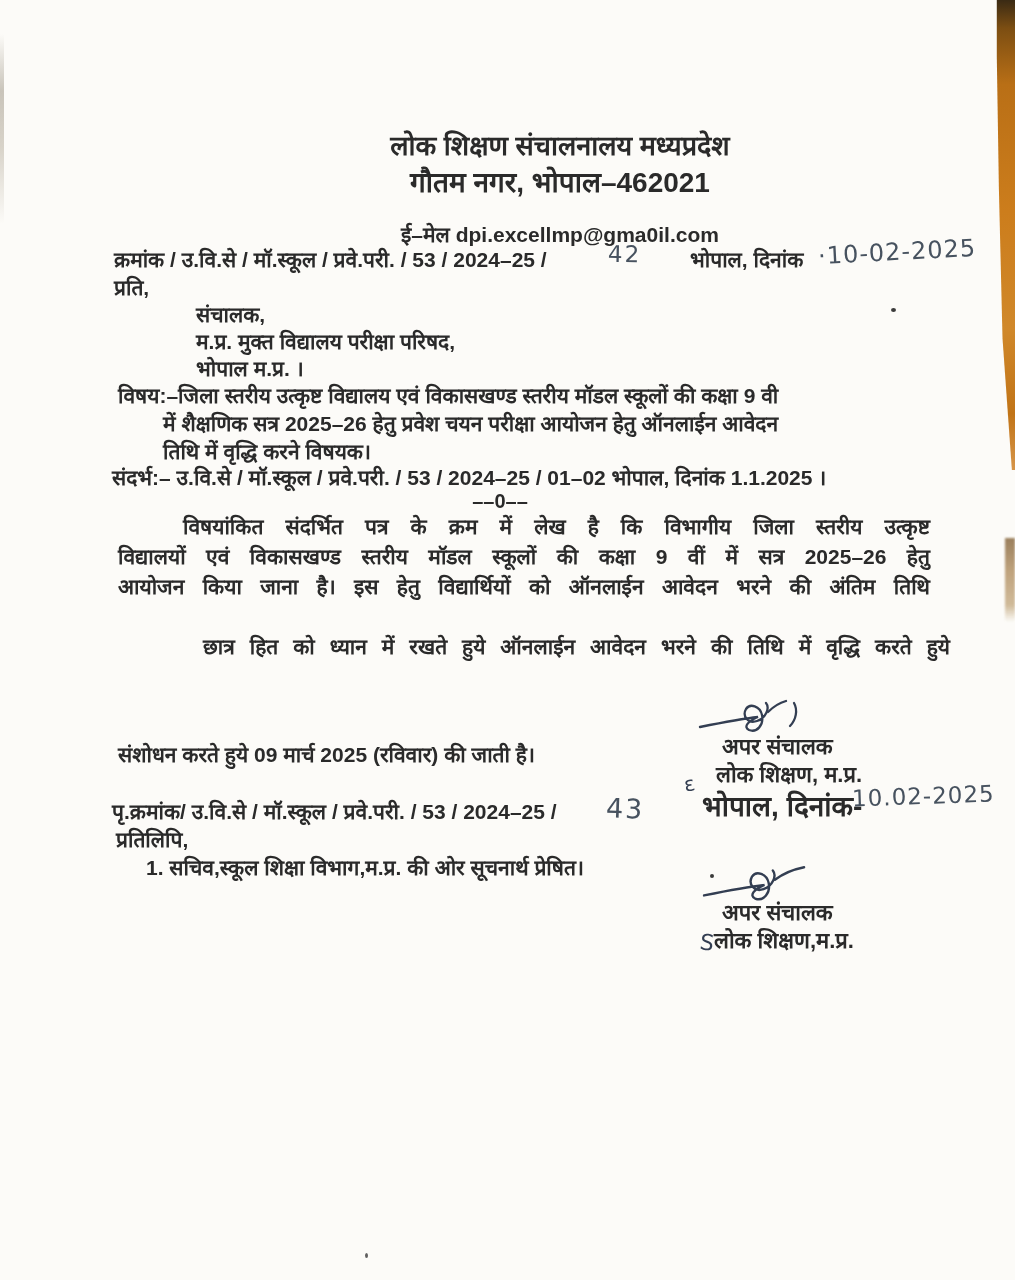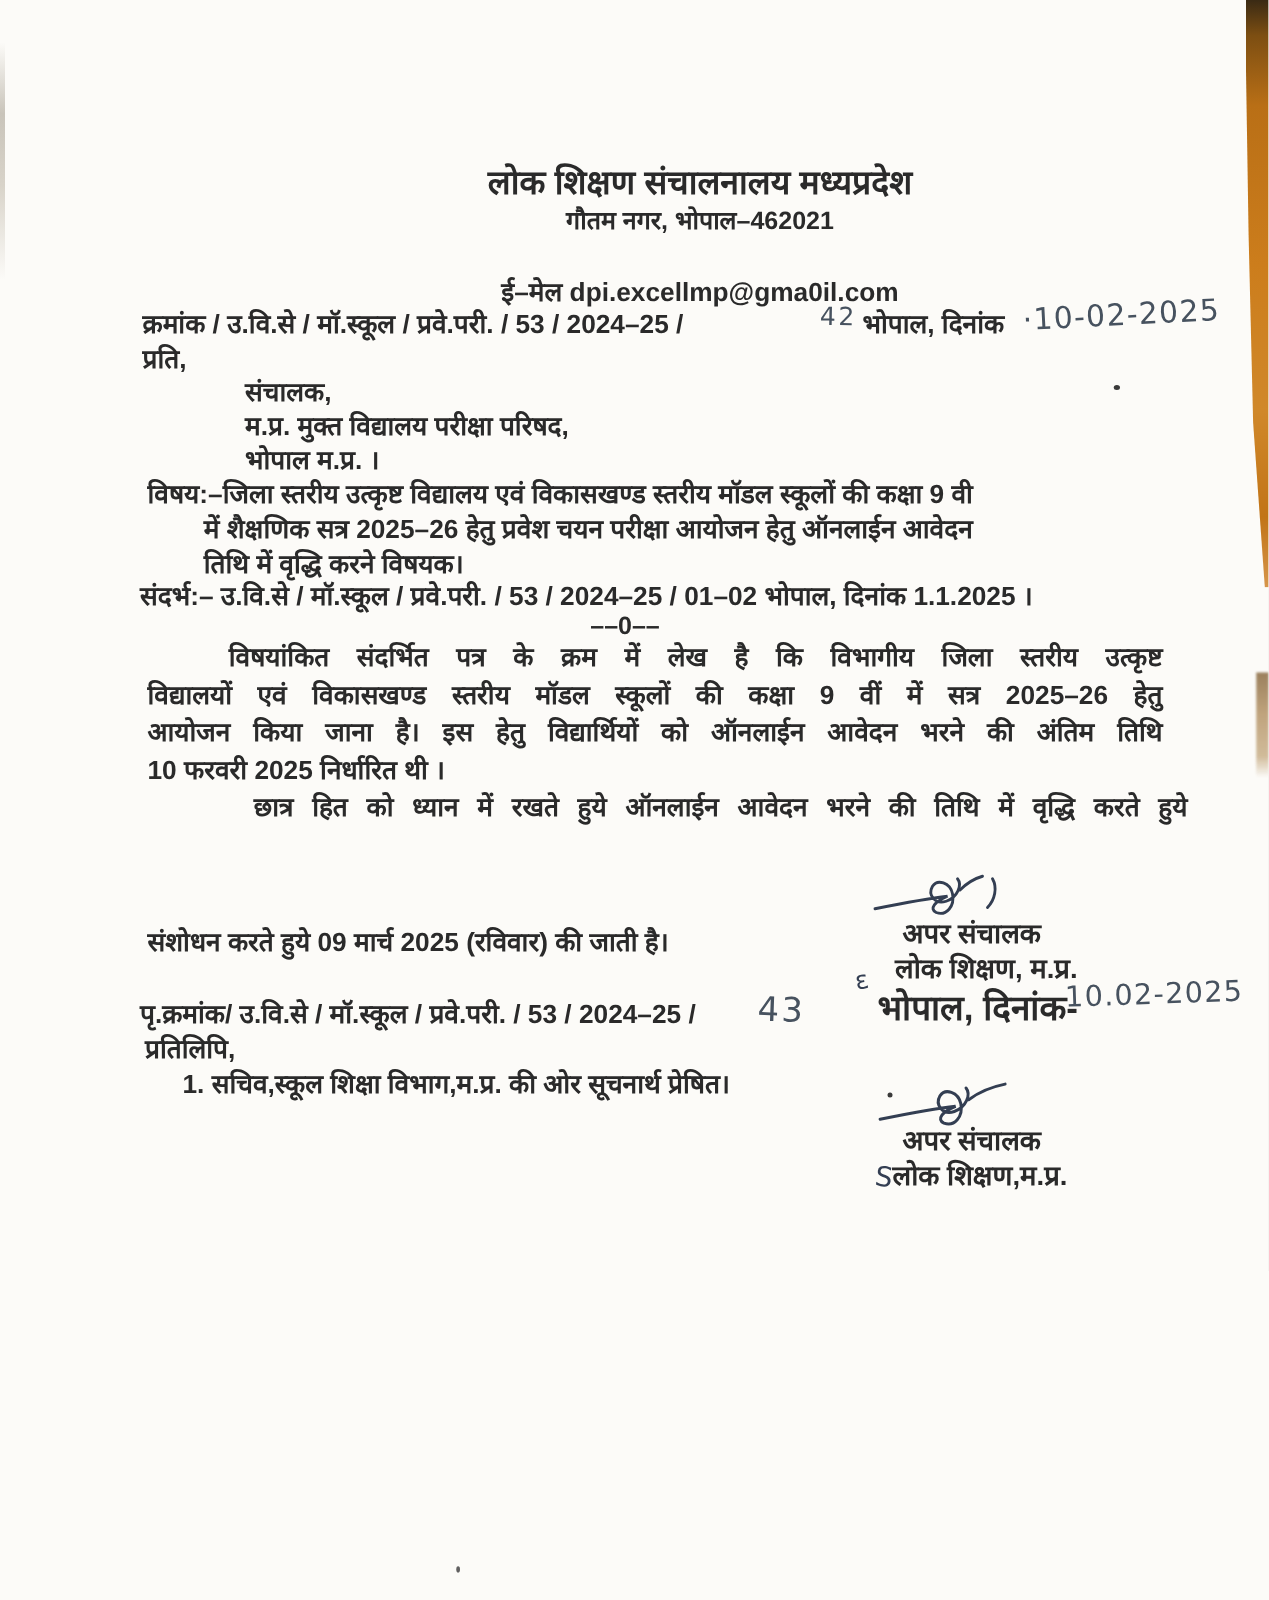--- a/index.html
+++ b/index.html
@@ -52,44 +52,43 @@
 <div class="page">
 
   <div class="edge-orange"></div>
   <div class="edge-smudge"></div>
   <div class="edge-left"></div>
   <div class="speck" style="left:891px;top:308px;width:5px;height:4px;"></div>
   <div class="speck" style="left:710px;top:874px;width:4px;height:4px;"></div>
   <div class="speck" style="left:365px;top:1253px;width:3px;height:5px;opacity:.8;"></div>
 
   <div class="line center" style="top:130px;left:105px;width:910px;font-size:27px;">लोक शिक्षण संचालनालय मध्यप्रदेश</div>
-  <div class="line center" style="top:165px;left:105px;width:910px;font-size:20px;">गौतम नगर, भोपाल–462021</div>
+  <div class="line center" style="top:165px;left:105px;width:910px;font-size:28px;">गौतम नगर, भोपाल–462021</div>
   <div class="line center" style="top:222px;left:105px;width:910px;font-size:21px;">ई–मेल dpi.excellmp@gma0il.com</div>
 
   <div class="line" style="top:247px;left:114px;">क्रमांक / उ.वि.से / मॉ.स्कूल / प्रवे.परी. / 53 / 2024–25 /</div>
-  <div class="hand" style="top:241px;left:608px;font-size:20px;letter-spacing:2px;transform:rotate(1deg);margin-left:48px;">42</div>
+  <div class="hand" style="top:241px;left:608px;font-size:23px;letter-spacing:2px;transform:rotate(1deg);">42</div>
   <div class="line" style="top:247px;left:690px;">भोपाल, दिनांक</div>
   <div class="hand" style="top:238px;left:818px;font-size:24px;letter-spacing:1px;transform:rotate(-3deg);">·10-02-2025</div>
 
   <div class="line" style="top:275px;left:114px;">प्रति,</div>
   <div class="line" style="top:302px;left:196px;">संचालक,</div>
   <div class="line" style="top:329px;left:196px;">म.प्र. मुक्त विद्यालय परीक्षा परिषद,</div>
   <div class="line" style="top:356px;left:196px;">भोपाल म.प्र. ।</div>
 
   <div class="line" style="top:383px;left:118px;">विषय:–जिला स्तरीय उत्कृष्ट विद्यालय एवं विकासखण्ड स्तरीय मॉडल स्कूलों की कक्षा 9 वी</div>
   <div class="line" style="top:411px;left:163px;">में शैक्षणिक सत्र 2025–26 हेतु प्रवेश चयन परीक्षा आयोजन हेतु ऑनलाईन आवेदन</div>
   <div class="line" style="top:439px;left:163px;">तिथि में वृद्धि करने विषयक।</div>
 
   <div class="line" style="top:465px;left:112px;">संदर्भ:–  उ.वि.से / मॉ.स्कूल / प्रवे.परी. / 53 / 2024–25 / 01–02 भोपाल, दिनांक 1.1.2025 ।</div>
   <div class="line center" style="top:489px;left:0;width:1000px;font-size:20px;">––0––</div>
 
   <div class="line just" style="top:514px;left:183px;width:747px;">विषयांकित संदर्भित पत्र के क्रम में लेख है कि विभागीय जिला स्तरीय उत्कृष्ट</div>
   <div class="line just" style="top:544px;left:118px;width:812px;">विद्यालयों एवं विकासखण्ड स्तरीय मॉडल स्कूलों की कक्षा 9 वीं में सत्र 2025–26 हेतु</div>
   <div class="line just" style="top:574px;left:118px;width:812px;">आयोजन किया जाना है। इस हेतु विद्यार्थियों को ऑनलाईन आवेदन भरने की अंतिम तिथि</div>
-  <div class="line" style="top:604px;left:118px;">10 फरवरी 2025 निर्धारित थी ।</div>
 
   <div class="line just" style="top:634px;left:183px;width:747px;margin-left:20px;">छात्र हित को ध्यान में रखते हुये ऑनलाईन आवेदन भरने की तिथि में वृद्धि करते हुये</div>
   <div class="line" style="top:714px;left:118px;margin-top:28px;">संशोधन करते हुये 09 मार्च 2025 (रविवार) की जाती है।</div>
 
   <svg class="sig-svg" style="top:698px;left:698px;" width="120" height="40" viewBox="0 0 120 40">
     <path d="M2,29 C22,25 42,21 60,19 C50,23 45,29 51,32 C59,35 66,27 64,17 C62,8 52,5 48,11 C44,18 50,26 59,23 C68,20 72,10 68,5"></path>
     <path d="M70,14 C75,9 81,5 88,3"></path>
     <path d="M96,5 C100,12 98,22 92,28"></path>
   </svg>
   <div class="line" style="top:733px;left:722px;font-size:22px;">अपर संचालक</div>

